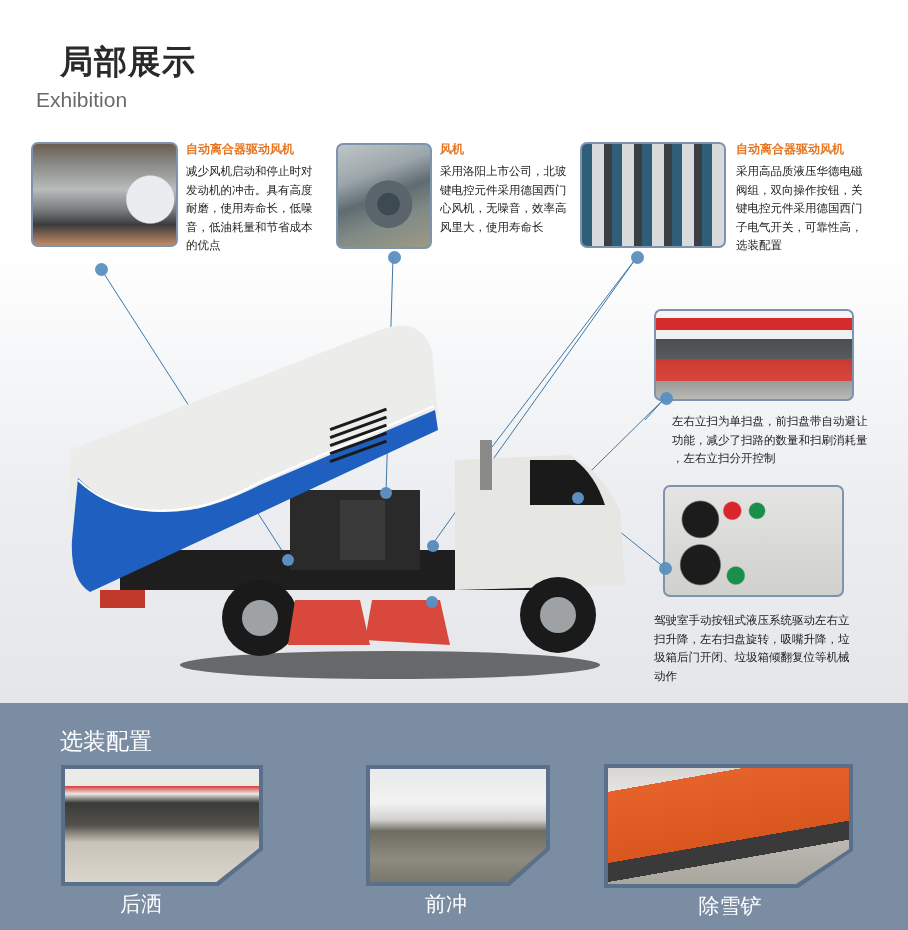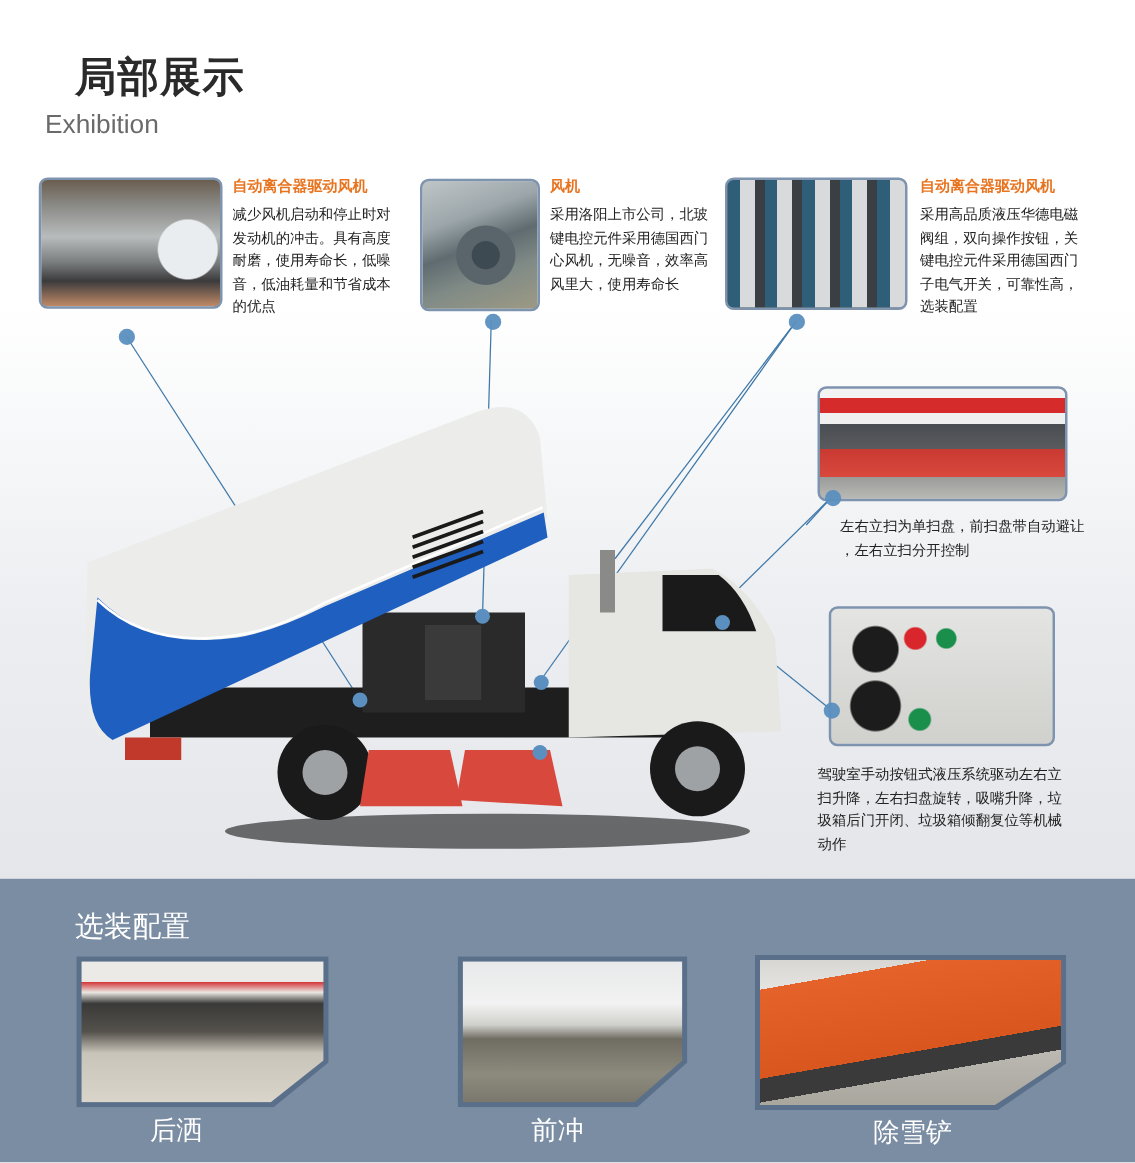--- a/index.html
+++ b/index.html
@@ -136,20 +136,21 @@
     <div>阀组，双向操作按钮，关</div>
     <div>键电控元件采用德国西门</div>
     <div>子电气开关，可靠性高，</div>
     <div>选装配置</div>
   </div>
   <div class="dot" style="left:631px; top:251px;"></div>
 
   <div class="thumb brushes" style="left:654px; top:309px; width:200px; height:92px;"></div>
   <div class="feat-text" style="left:652px; top:412px; width:220px;margin-left:20px;">
     <div>左右立扫为单扫盘，前扫盘带自动避让</div>
+    <div>功能，减少了扫路的数量和扫刷消耗量</div>
     <div>，左右立扫分开控制</div>
   </div>
   <div class="dot" style="left:660px; top:392px;"></div>
 
   <div class="thumb panel" style="left:663px; top:485px; width:181px; height:112px;"></div>
   <div class="feat-text" style="left:654px; top:612px; width:220px;font-family:Liberation Mono, monospace;">
     <div>驾驶室手动按钮式液压系统驱动左右立</div>
     <div>扫升降，左右扫盘旋转，吸嘴升降，垃</div>
     <div>圾箱后门开闭、垃圾箱倾翻复位等机械</div>
     <div>动作</div>

